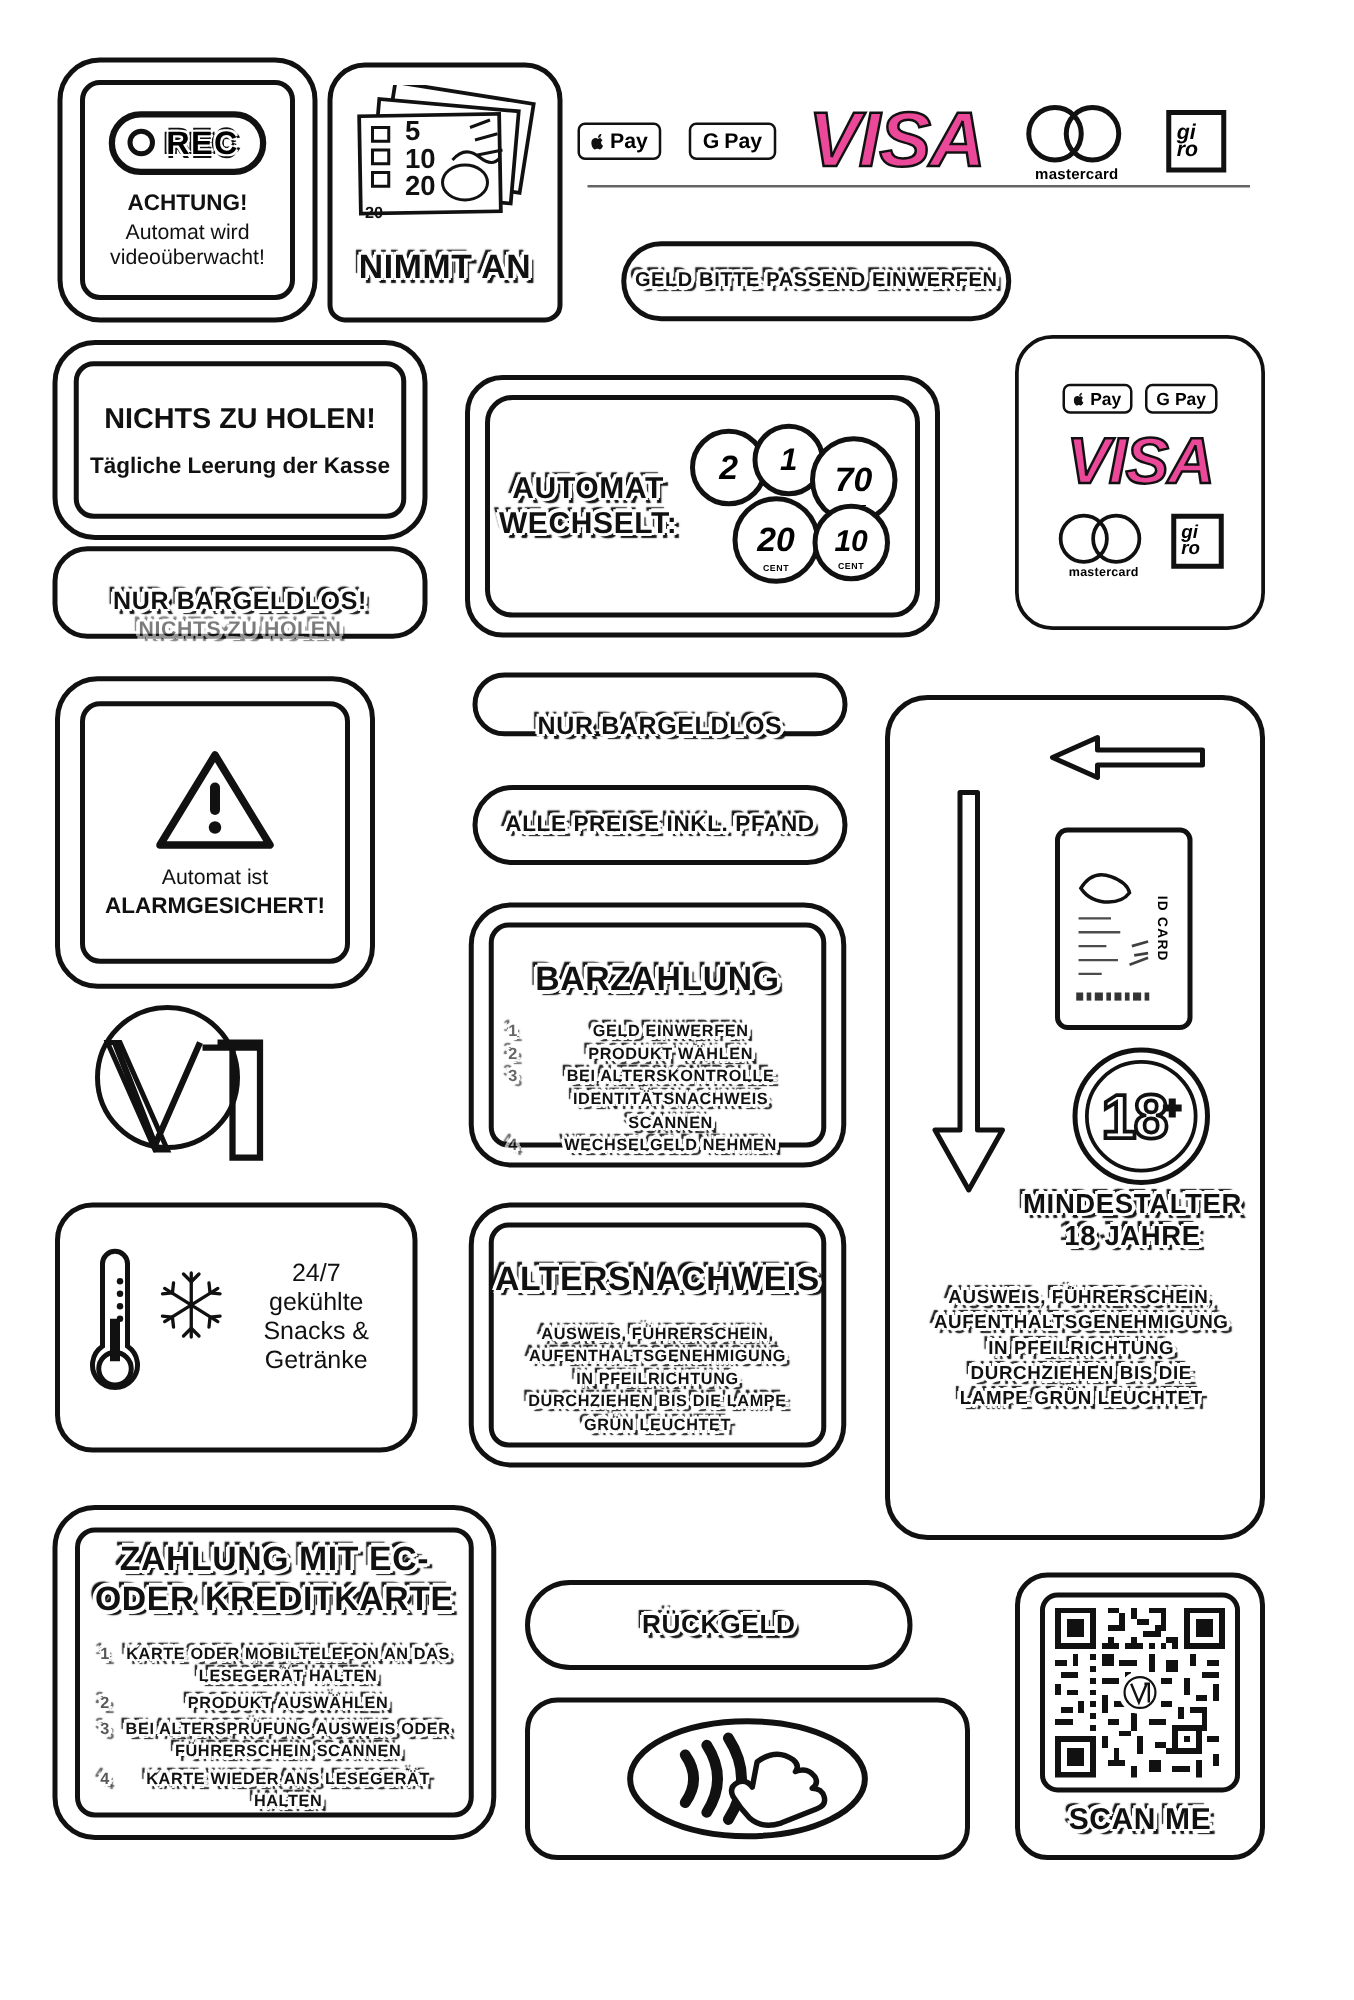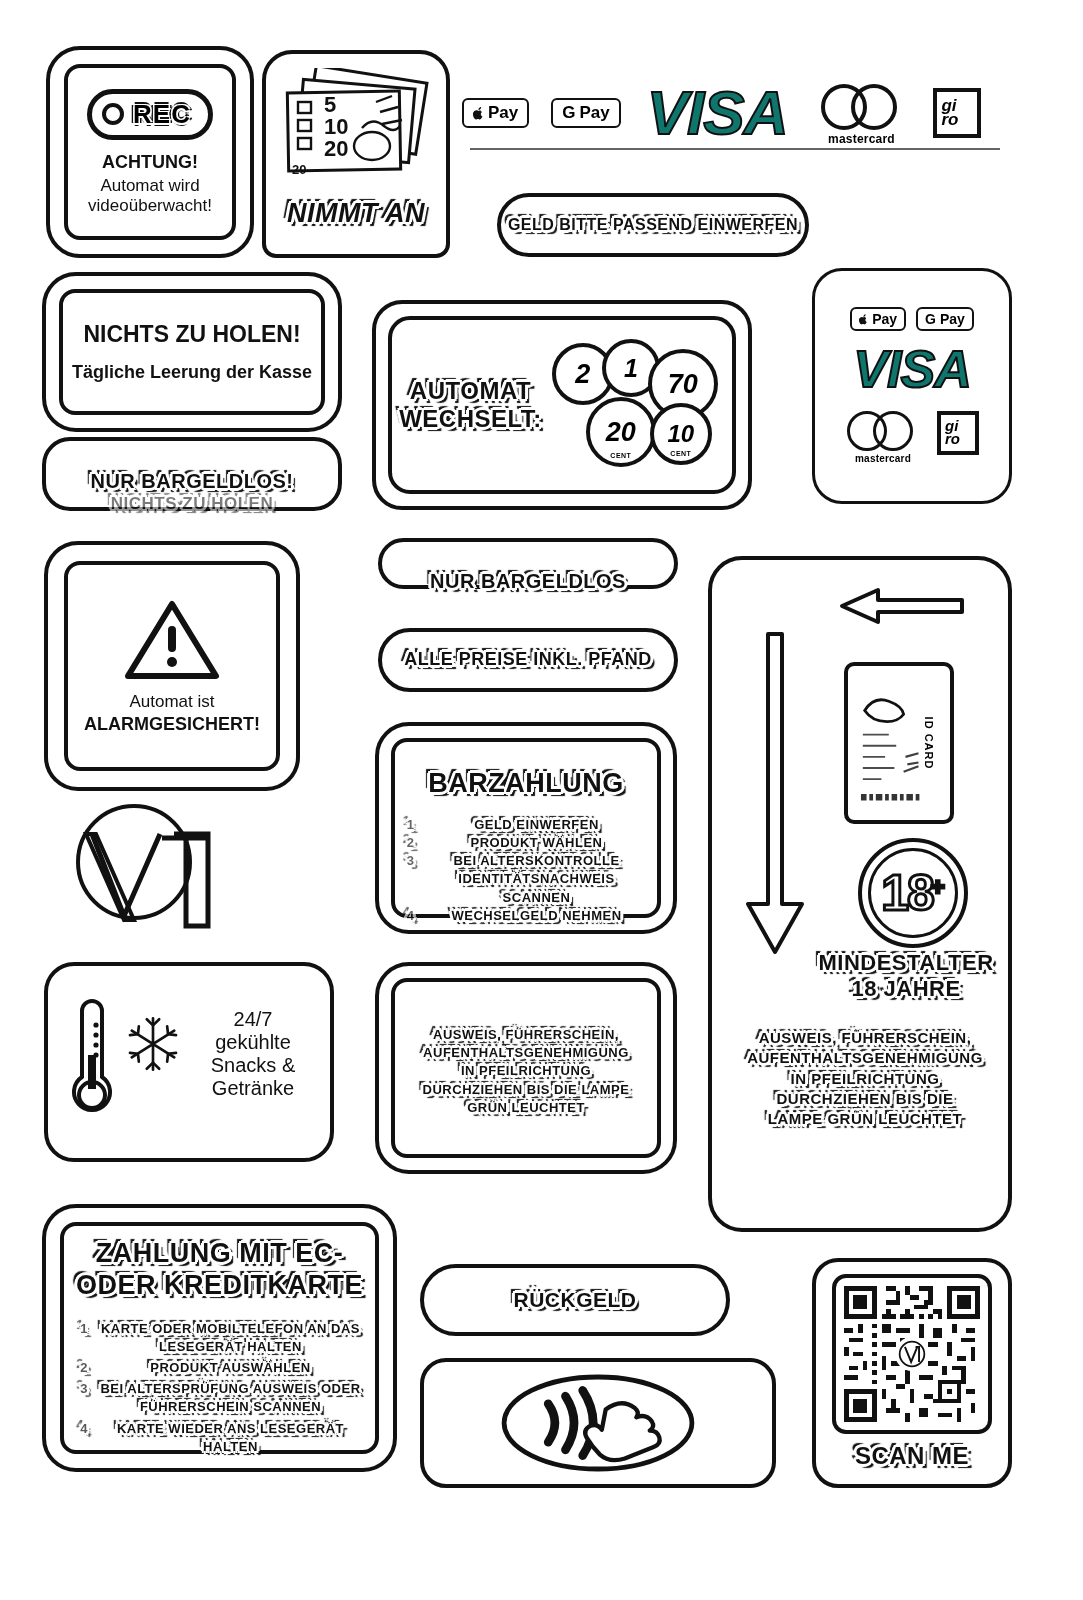--- a/index.html
+++ b/index.html
@@ -81,21 +81,21 @@
   .coin .cent{position:absolute;bottom:4px;font-size:7px;font-style:normal;letter-spacing:.5px;}
 
   
   .tri{position:relative;width:96px;height:84px;margin-bottom:10px;}
   .tri svg{display:block;}
 
   
   .paybox{border:2.5px solid #111;border-radius:6px;padding:3px 9px;font-size:17px;font-weight:bold;
           display:inline-flex;align-items:center;gap:4px;background:#fff;}
   .visa{font-style:italic;font-weight:bold;letter-spacing:-1px;
-        -webkit-text-stroke:2px #111;color:#0f766e;}
+        -webkit-text-stroke:2px #111;color:#ec4899;}
   .mclabel{font-size:12px;font-weight:bold;letter-spacing:.2px;text-align:center;}
   .girocard{border:4px solid #111;position:relative;box-sizing:border-box;
             font-weight:bold;font-style:italic;display:flex;flex-direction:column;
             align-items:flex-start;justify-content:center;line-height:.82;padding-left:4px;}
 
   
   .idcard{border:4px solid #111;border-radius:10px;background:#fff;position:relative;box-sizing:border-box;}
   .idcard .lbl{position:absolute;right:4px;top:50%;transform:translateY(-50%) rotate(90deg);
                transform-origin:center;font-size:11px;font-weight:bold;letter-spacing:1px;white-space:nowrap;}
 
@@ -148,21 +148,21 @@
             <path d="M100 34 l16 -6 M104 44 l18 -5 M106 56 l20 -4"></path>
             <path d="M86 60 q10 -12 22 -2 q10 8 16 0"></path>
             <ellipse cx="96" cy="78" rx="18" ry="14"></ellipse>
           </g>
           <text x="48" y="44" font-family="Liberation Sans, sans-serif" font-size="22" font-weight="bold" fill="#111">5</text>
           <text x="48" y="66" font-family="Liberation Sans, sans-serif" font-size="22" font-weight="bold" fill="#111">10</text>
           <text x="48" y="88" font-family="Liberation Sans, sans-serif" font-size="22" font-weight="bold" fill="#111">20</text>
           <text x="16" y="106" font-family="Liberation Sans, sans-serif" font-size="13" font-weight="bold" fill="#111">20</text>
         </svg>
       </div>
-      <div class="outl heavy" style="margin-top:2px;font-style:italic;">NIMMT AN</div>
+      <div class="outl heavy" style="margin-top:2px;">NIMMT AN</div>
     </div>
   </div>
 
   <div style="position:absolute;left:462px;top:72px;width:540px;height:82px;display:flex;align-items:center;gap:22px;">
     <span class="paybox">
       <svg width="11" height="13" viewBox="0 0 11 13">
         <path d="M7.4 2.1c.5-.6.8-1.4.7-2.1-.7 0-1.5.5-2 1.1-.4.5-.8 1.3-.7 2 .8.1 1.5-.4 2-1zM8.1 3.3c-1.1-.1-2 .6-2.5.6-.5 0-1.3-.6-2.2-.6C2.2 3.4 1 4.1.4 5.3c-1 1.7-.3 4.3.7 5.7.5.7 1.1 1.5 1.9 1.5.7 0 1-.5 1.9-.5.9 0 1.1.5 1.9.5.8 0 1.3-.7 1.8-1.4.6-.8.8-1.6.8-1.6s-1.5-.6-1.6-2.3c0-1.4 1.2-2.1 1.2-2.1-.6-1-1.7-1.1-1.9-1.1z" fill="#111"></path>
       </svg>
       <span>Pay</span>
     </span>
@@ -253,21 +253,21 @@
       </div>
       <div style="display:flex;flex-direction:column;align-items:center;justify-content:flex-end;padding-bottom:16px;">
         <div class="reg" style="font-size:20px;">24/7</div>
         <div class="reg" style="font-size:20px;">gekühlte</div>
         <div class="reg" style="font-size:20px;">Snacks &amp; Getränke</div>
       </div>
     </div>
   </div>
 
   <div class="sticker round" style="left:42px;top:1204px;width:355px;height:268px;">
-    <div class="inner" style="inset:14px;justify-content:space-between;padding-top:12px;">
+    <div class="inner" style="inset:14px;justify-content:flex-end;padding-top:12px;">
       <div class="outl heavy">ZAHLUNG MIT EC-</div>
       <div class="outl heavy">ODER KREDITKARTE</div>
       <ol style="list-style:none;margin:18px 0 0;padding:0 14px;width:100%;box-sizing:border-box;">
         <li style="display:flex;gap:10px;align-items:flex-start;margin-bottom:3px;">
           <span class="outl tiny" style="opacity:.7;min-width:12px;">1</span>
           <span class="outl tiny" style="flex:1;">Karte oder Mobiltelefon an das Lesegerät halten</span>
         </li>
         <li style="display:flex;gap:10px;align-items:flex-start;margin-bottom:3px;">
           <span class="outl tiny" style="opacity:.7;min-width:12px;">2</span>
           <span class="outl tiny" style="flex:1;">Produkt auswählen</span>
@@ -344,20 +344,21 @@
         <li style="display:flex;gap:10px;align-items:flex-start;">
           <span class="outl tiny" style="opacity:.65;min-width:11px;">4</span>
           <span class="outl tiny" style="flex:1;">Wechselgeld nehmen</span>
         </li>
       </ol>
     </div>
   </div>
 
   <div class="sticker round" style="left:375px;top:962px;width:302px;height:212px;">
     <div class="inner" style="inset:12px;justify-content:flex-start;padding-top:26px;">
+      <div class="outl heavy">ALTERSNACHWEIS</div>
       <div style="margin-top:18px;padding:0 14px;">
         <div class="outl tiny">Ausweis, Führerschein,</div>
         <div class="outl tiny">Aufenthaltsgenehmigung</div>
         <div class="outl tiny">in Pfeilrichtung</div>
         <div class="outl tiny">durchziehen bis die Lampe</div>
         <div class="outl tiny">grün leuchtet</div>
       </div>
     </div>
   </div>
 

